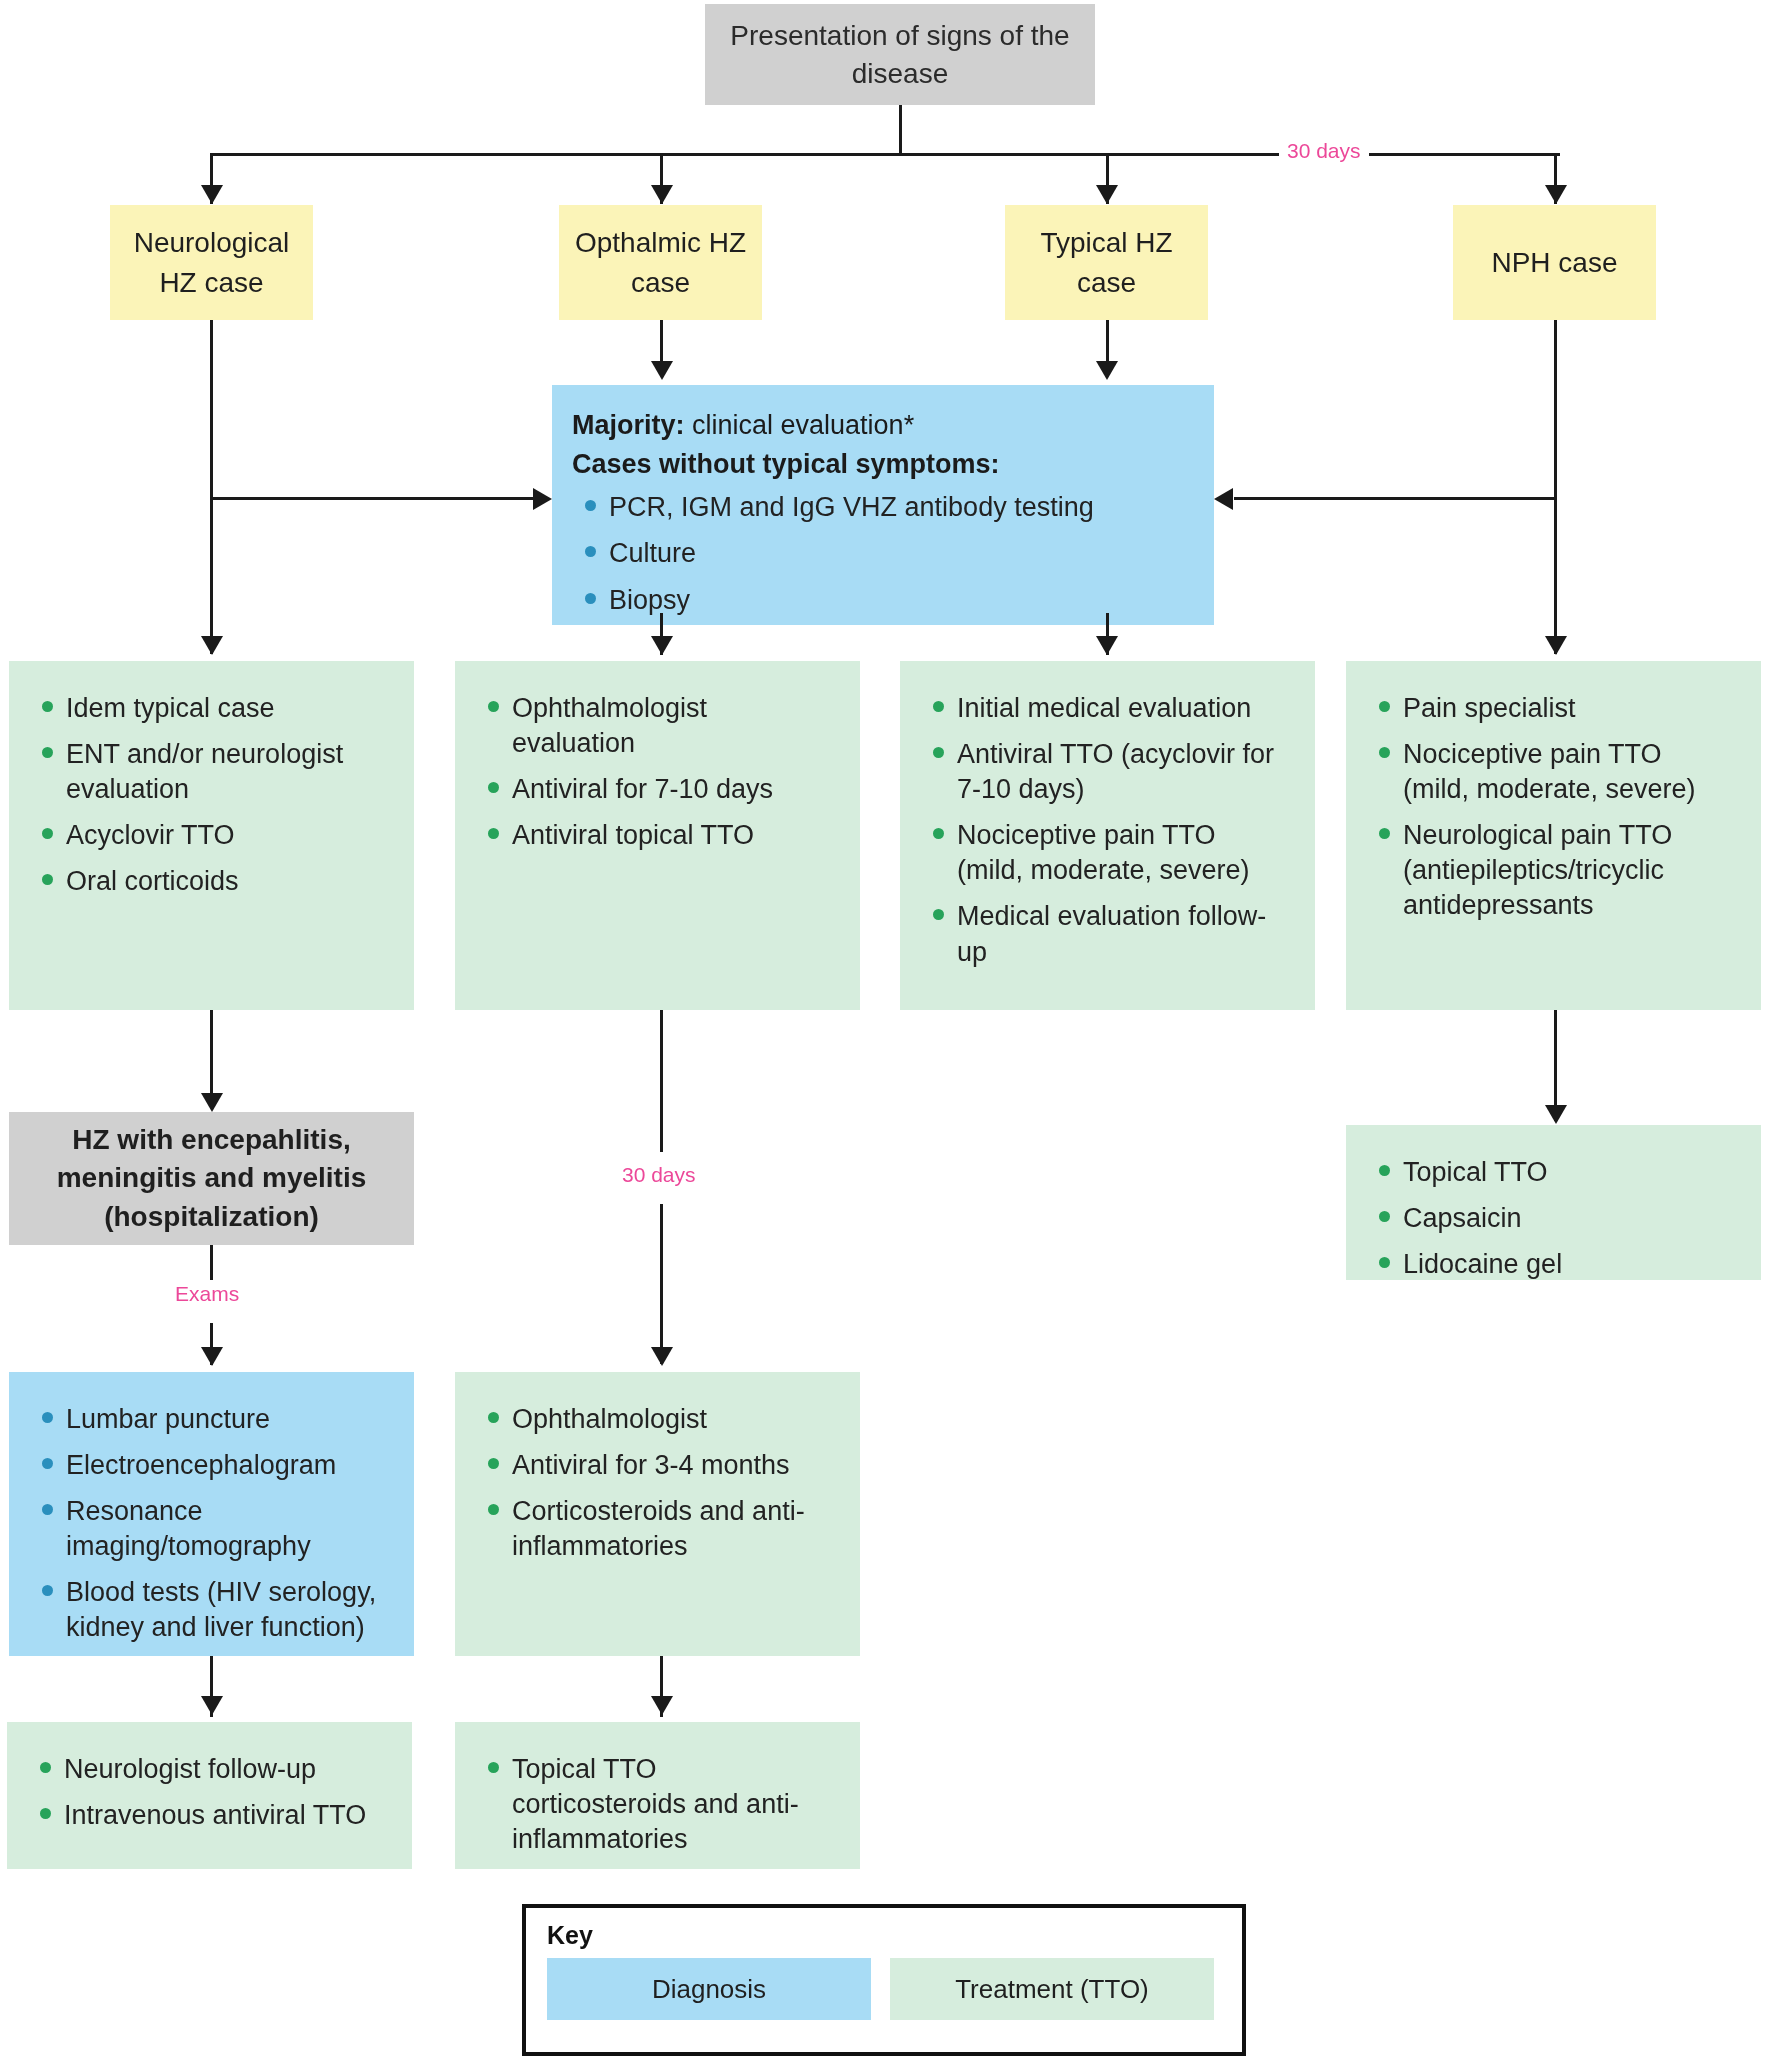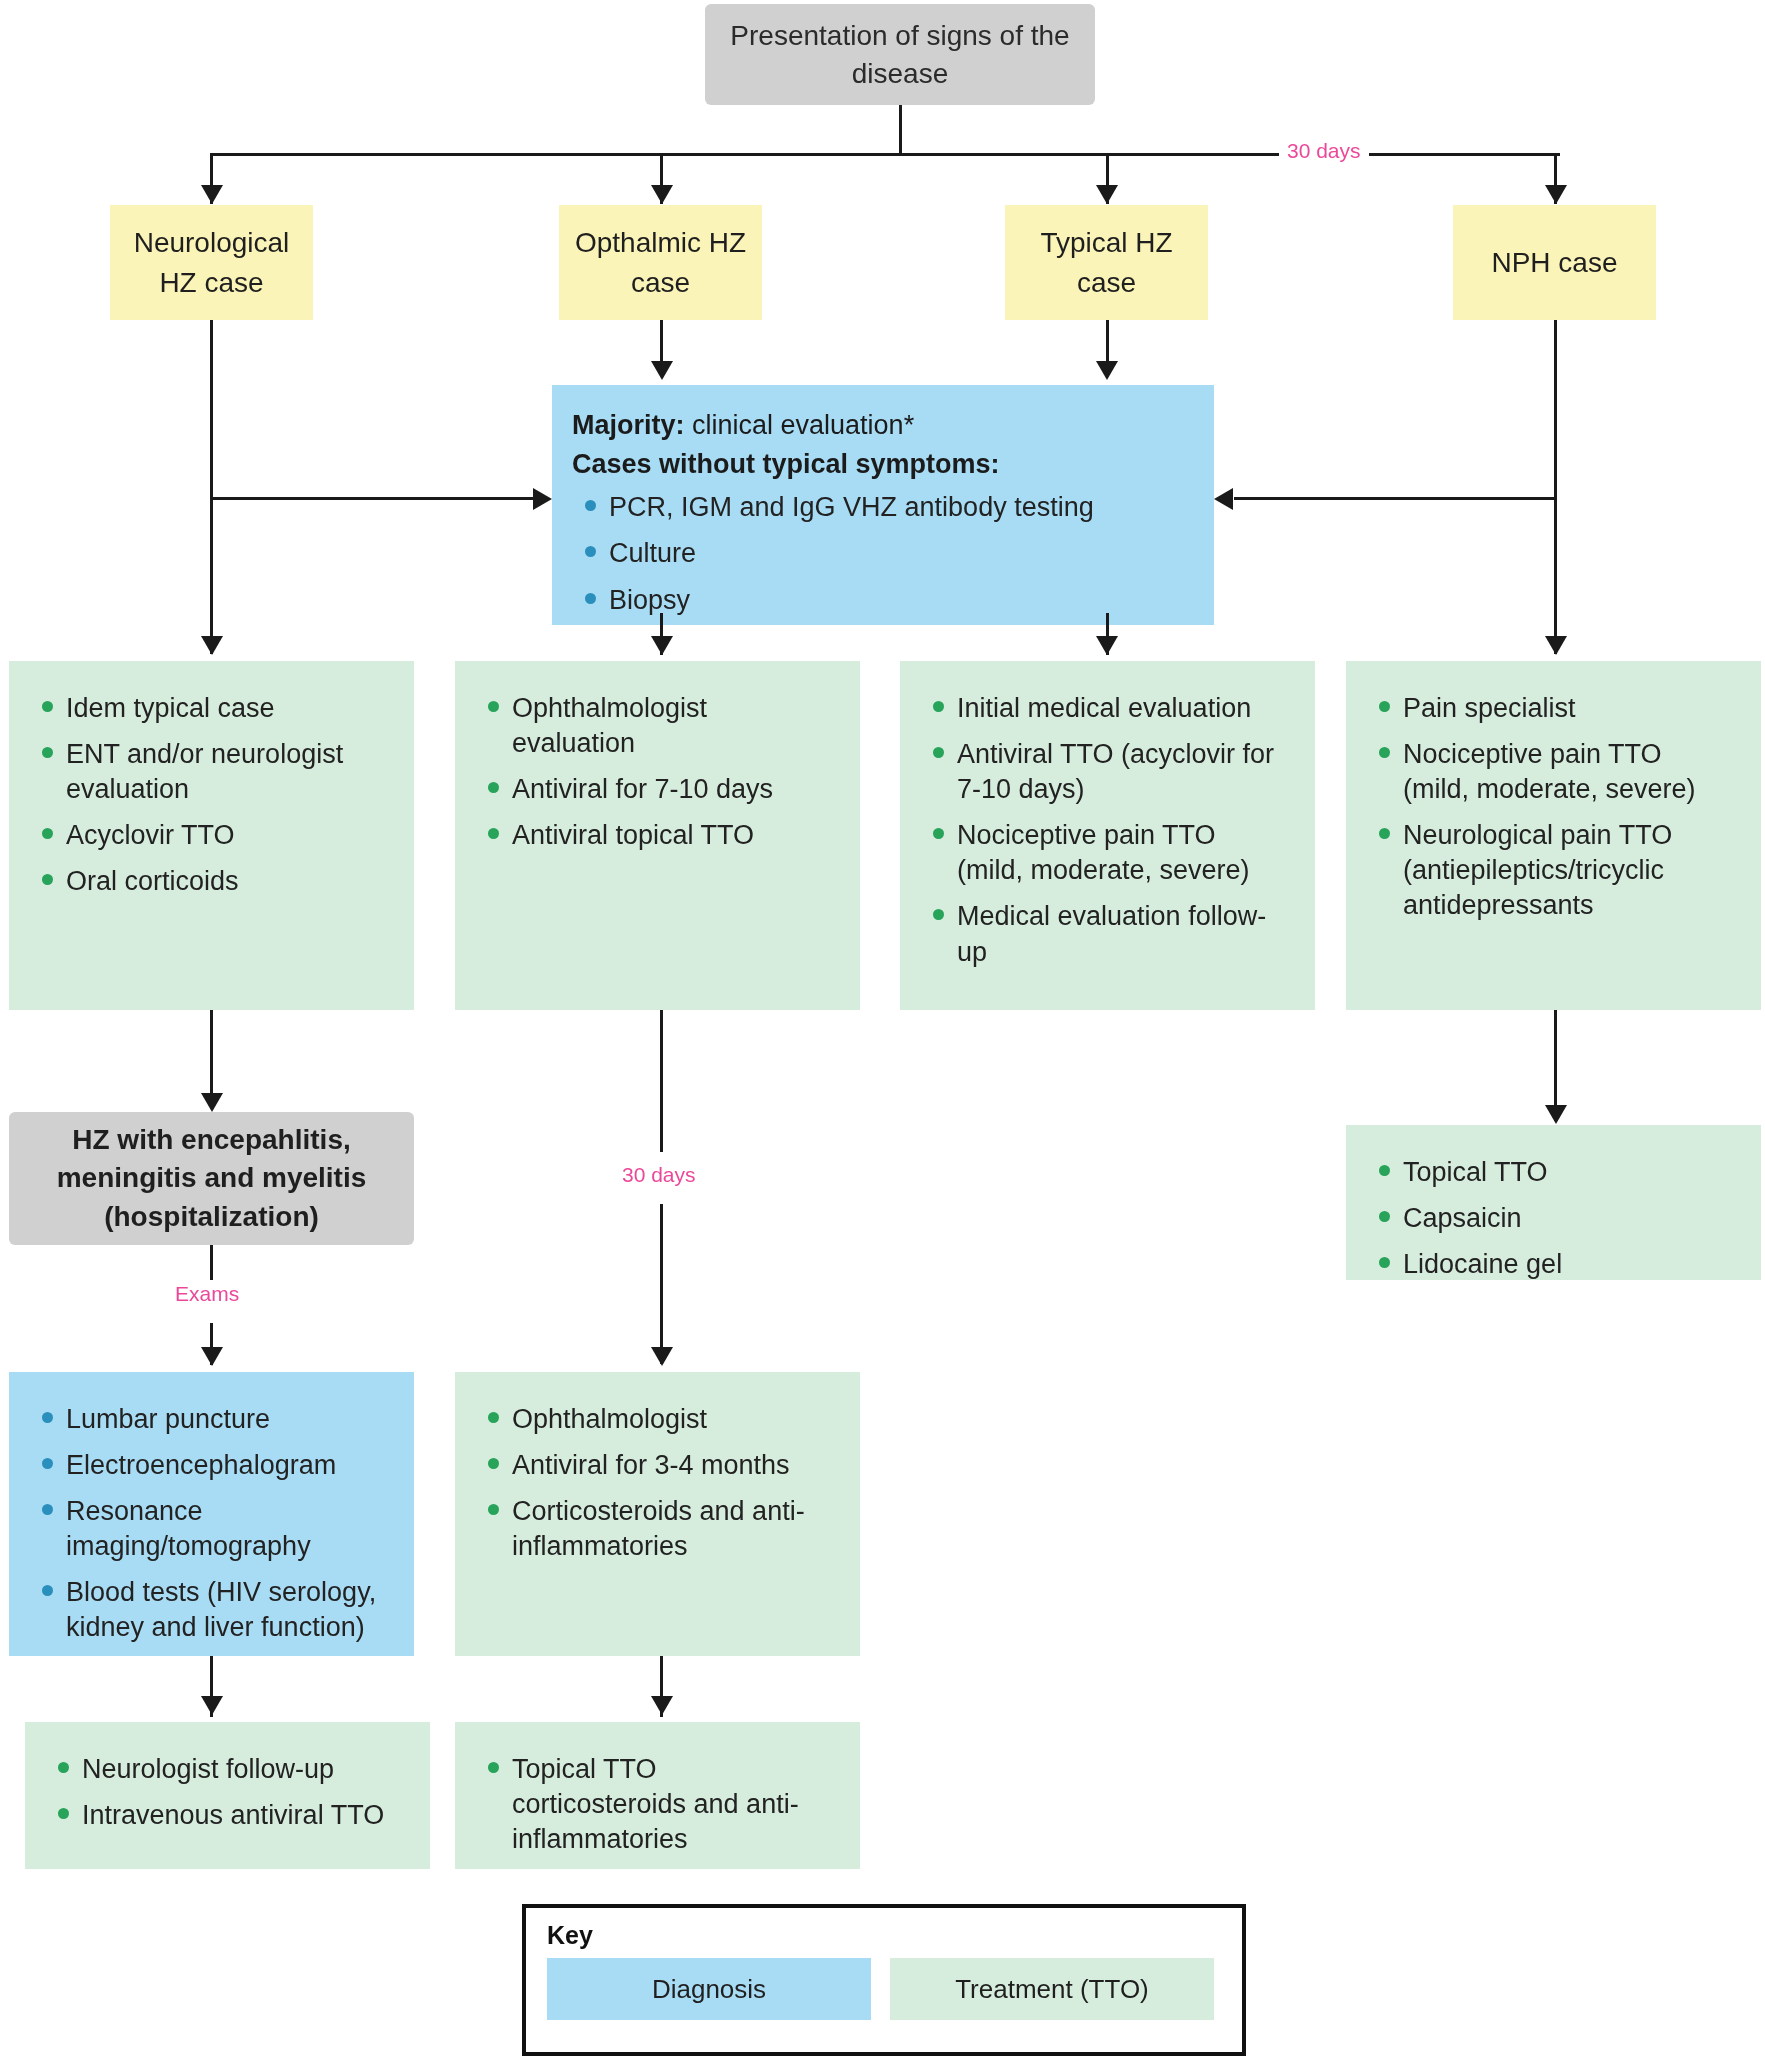--- a/index.html
+++ b/index.html
@@ -1,20 +1,20 @@
 <!DOCTYPE html>
 <html style="font-size:8px"><head>
 <meta charset="utf-8">
 <style>
   html,body{margin:0;padding:0;background:#ffffff;}
   body{font-family:"Liberation Sans",sans-serif;color:#1d1d1d;}
   #canvas{position:relative;width:1766px;height:2066px;background:#fff;overflow:hidden;}
 
   .box{position:absolute;box-sizing:border-box;}
-  .box-gray{background:#d0d0d0;border-radius:6px;}
+  .box-gray{background:#d0d0d0;}
   .box-yellow{background:#fbf4b8;}
   .box-blue{background:#a8dcf5;}
   .box-green{background:#d6eddd;}
 
   .ctr{display:flex;align-items:center;justify-content:center;text-align:center;}
   .t-root{font-size:28px;line-height:1.35;color:#2b2b2b;}
   .t-case{font-size:28px;line-height:1.4;color:#1f1f1f;}
   .t-hosp{font-size:28px;line-height:1.38;font-weight:bold;color:#1f1f1f;}
 
   .listbox{padding:22px 20px 15px 20px;}
@@ -193,21 +193,21 @@
       <li>Corticosteroids and anti-inflammatories</li>
     </ul>
   </div>
 
   <div class="vline" style="left:210px;top:1656px;height:61px;"></div>
   <div class="arw-d" style="left:201px;top:1696px;"></div>
 
   <div class="vline" style="left:660px;top:1656px;height:61px;"></div>
   <div class="arw-d" style="left:651px;top:1696px;"></div>
 
-  <div class="box box-green listbox" style="left:25px;top:1722px;width:405px;height:147px;">
+  <div class="box box-green listbox" style="left:7px;top:1722px;width:405px;height:147px;">
     <ul class="bl green">
       <li>Neurologist follow-up</li>
       <li>Intravenous antiviral TTO</li>
     </ul>
   </div>
 
   <div class="box box-green listbox" style="left:455px;top:1722px;width:405px;height:147px;">
     <ul class="bl green">
       <li>Topical TTO corticosteroids and anti-inflammatories</li>
     </ul>

